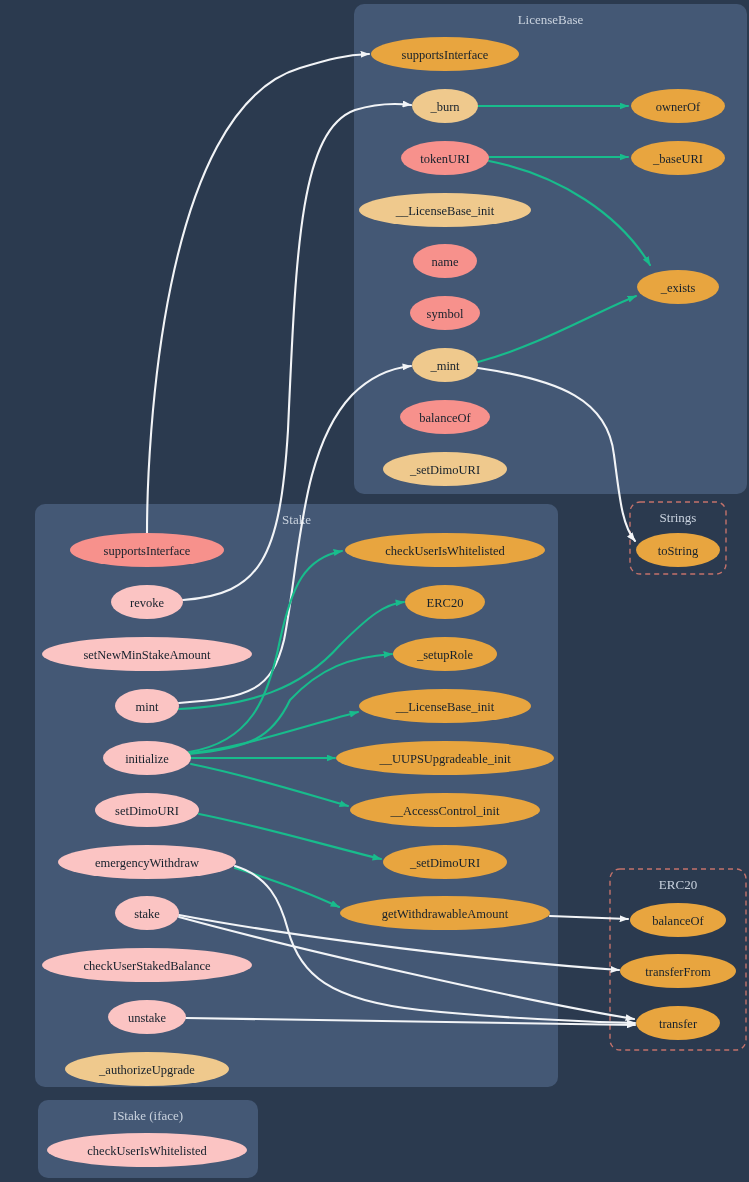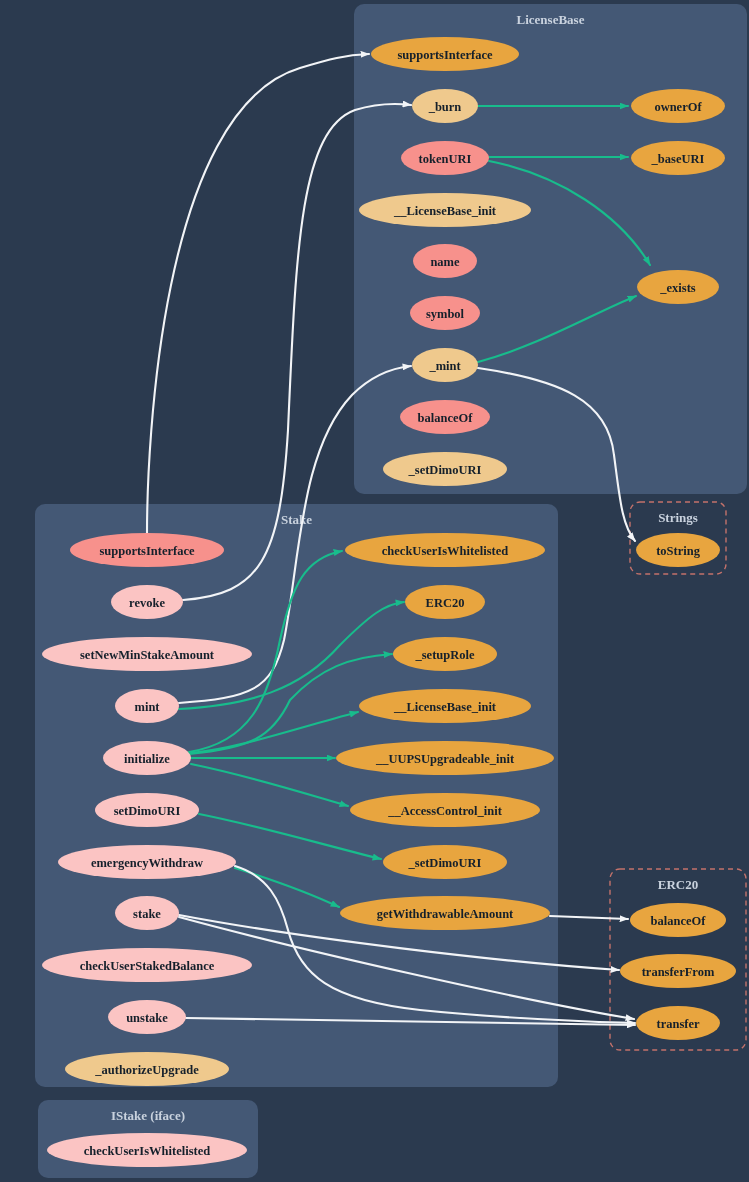--- a/index.html
+++ b/index.html
@@ -3,21 +3,21 @@
 <meta charset="utf-8">
 <title>Call Graph</title>
 <style>
   html,body{margin:0;padding:0;}
   body{
     width:749px;height:1182px;
     background:#2b3a4f;
     font-family:"Liberation Serif", serif;
     overflow:hidden;
   }
-  #graph-root{position:relative;width:749px;height:1182px;font-weight:bold;}
+  #graph-root{position:relative;width:749px;height:1182px;}
   svg{display:block;}
   .cluster-label{
     fill:#c9d2de;
     font-family:"Liberation Serif", serif;
     font-size:13px;
     text-anchor:middle;
   }
   .node-label{
     font-family:"Liberation Serif", serif;
     font-size:12.5px;

